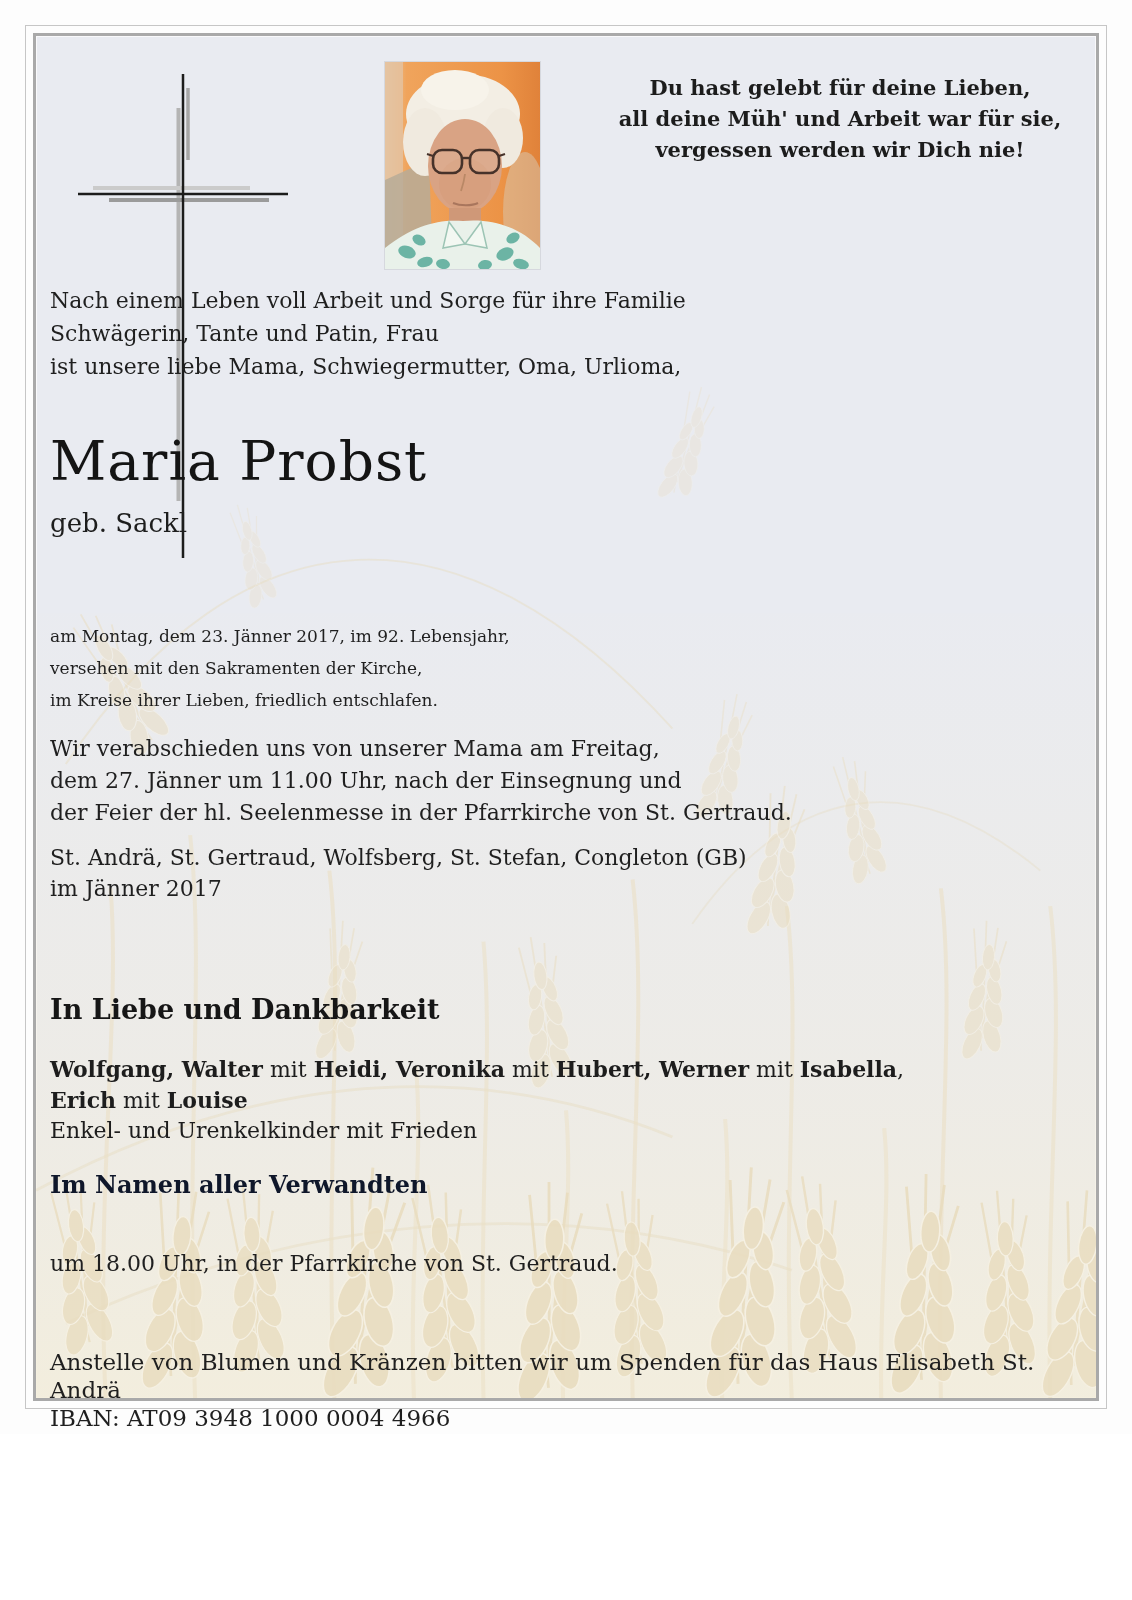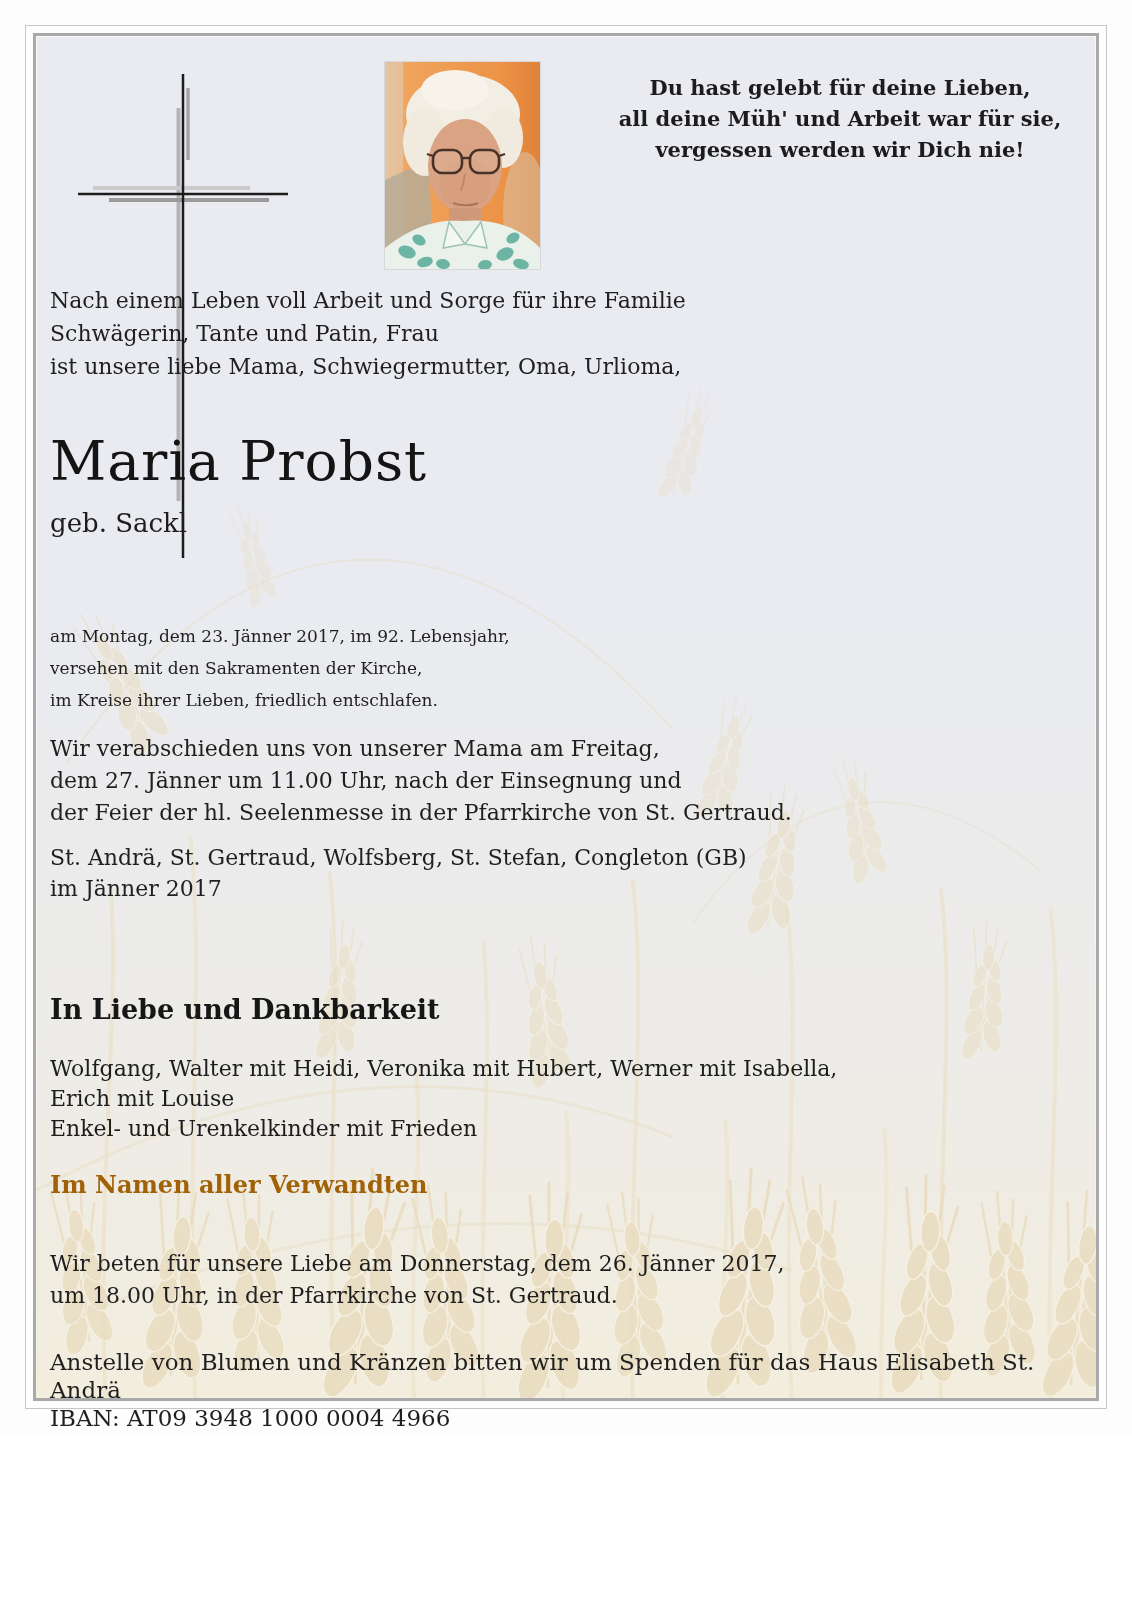--- a/index.html
+++ b/index.html
@@ -21,22 +21,22 @@
   .verse{position:absolute;left:575px;width:530px;top:72px;text-align:center;
     font-weight:bold;font-size:21px;line-height:31px;color:#1c1c1c;}
   .intro{top:284px;font-size:22px;line-height:33px;color:#1f1f1f;}
   .name{top:430px;font-size:55px;line-height:62px;letter-spacing:1px;color:#141414;}
   .maiden{top:508px;font-size:26px;color:#1d1d1d;}
   .death{top:620px;font-size:17px;line-height:32px;color:#1f1f1f;}
   .farewell{top:733px;font-size:22px;line-height:32px;color:#1f1f1f;}
   .places{top:842px;font-size:22px;line-height:31px;color:#1f1f1f;}
   .heading{top:994px;font-size:27px;font-weight:bold;color:#161616;}
   .family{top:1054px;font-size:22px;line-height:30px;color:#1d1d1d;}
-  .family .b{font-weight:normal;}
-  .closing{top:1170px;font-size:24px;font-weight:bold;color:#a16207;}
+  .family .b{font-weight:bold;}
+  .closing{top:1170px;font-size:24px;font-weight:bold;color:#0f172a;}
   .prayer{top:1248px;font-size:22px;line-height:32px;color:#1f1f1f;}
   .donation{top:1348px;font-size:23px;line-height:28px;color:#1f1f1f;}
   .footer{
     position:absolute;left:398px;top:1500px;display:flex;align-items:flex-end;
     font-family:"Liberation Serif",serif;font-size:18px;color:#2f2f2f;
   }
   .footer .rose{width:58px;height:36px;margin-right:2px;}
   .footer .fname{padding-bottom:3px;}
   .copyright{
     position:absolute;top:1567px;right:24px;font-size:10px;color:#8e8e8e;
@@ -222,21 +222,20 @@
 
   <div class="abs family">
     <div><span class="b">Wolfgang, Walter</span><span> mit </span><span class="b">Heidi, Veronika</span><span> mit </span><span class="b">Hubert, Werner</span><span> mit </span><span class="b">Isabella</span><span>,</span></div>
     <div><span class="b">Erich</span><span> mit </span><span class="b">Louise</span></div>
     <div>Enkel- und Urenkelkinder mit Frieden</div>
   </div>
 
   <div class="abs closing">Im Namen aller Verwandten</div>
 
   <div class="abs prayer">
-    <div>Wir beten für unsere Liebe am Donnerstag, dem 26. Jänner 2017,</div>
     <div>um 18.00 Uhr, in der Pfarrkirche von St. Gertraud.</div>
   </div>
 
   <div class="abs donation">
     <div>Anstelle von Blumen und Kränzen bitten wir um Spenden für das Haus Elisabeth St. Andrä</div>
     <div>IBAN: AT09 3948 1000 0004 4966</div>
   </div>
 
   <div class="footer">
     <svg class="rose" viewBox="0 0 60 36" aria-hidden="true">

